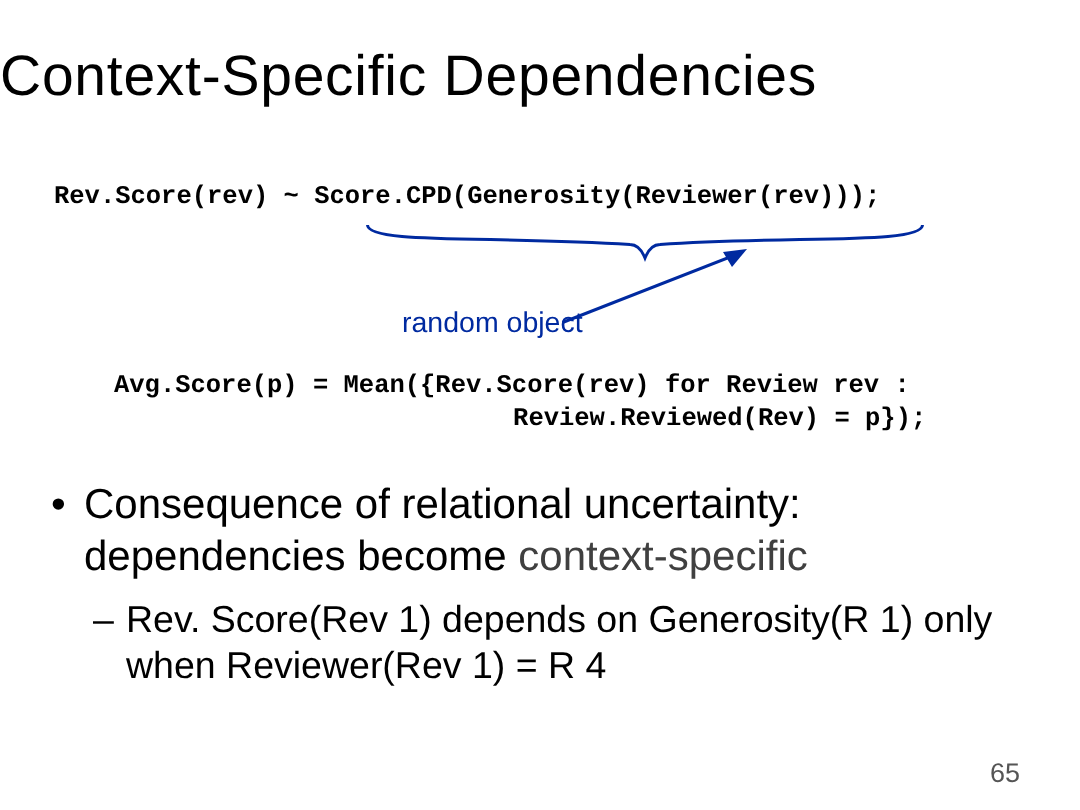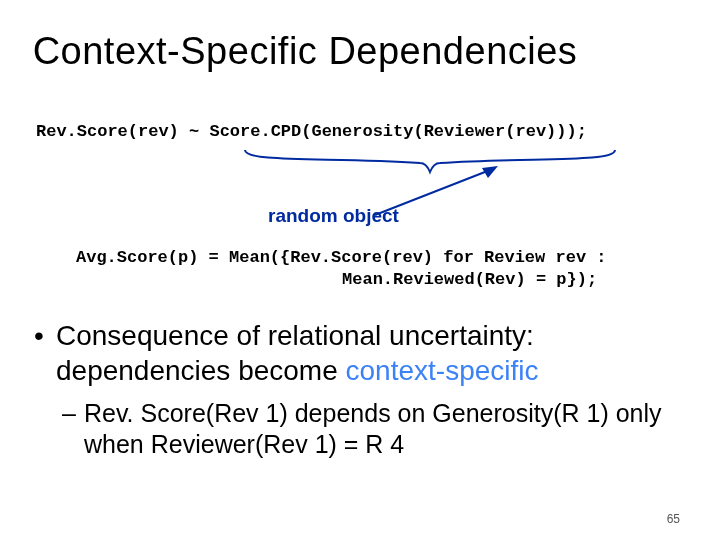--- a/index.html
+++ b/index.html
@@ -1,32 +1,32 @@
 <!DOCTYPE html>
 <html><head>
 <meta charset="utf-8">
 <style>
   * { margin: 0; padding: 0; box-sizing: border-box; }
   html, body { width: 720px; height: 540px; background: #fff; font-family: Arial, Helvetica, sans-serif; color: #000; }
   .slide { position: relative; width: 720px; height: 540px; }
-  .title { position: absolute; top: 30px; left: 0; width: 610px; text-align: center; font-size: 38px; font-weight: 400; letter-spacing: 0.5px; }
+  .title { position: absolute; top: 30px; left: 0; width: 610px; text-align: left; font-size: 38px; font-weight: 400; letter-spacing: 0.5px; }
   .code1 { position: absolute; top: 122px; left: 36px; font-family: "Courier New", monospace; font-size: 17px; font-weight: bold; white-space: pre; }
   .brace-wrap { position: absolute; top: 145px; left: 240px; width: 380px; height: 30px; }
   .brace-wrap svg { width: 100%; height: 100%; }
   .arrow-wrap { position: absolute; top: 160px; left: 370px; width: 140px; height: 60px; }
   .arrow-wrap svg { width: 100%; height: 100%; }
-  .rand { position: absolute; top: 205px; left: 268px; font-size: 19px; color: #002aa0; font-weight: bold; }
+  .rand { position: absolute; top: 205px; left: 268px; font-size: 19px; color: #002aa0; }
   .code2a { position: absolute; top: 248px; left: 36px; font-family: "Courier New", monospace; font-size: 17px; font-weight: bold; white-space: pre; margin-left: 40px; }
   .code2b { position: absolute; top: 270px; left: 36px; font-family: "Courier New", monospace; font-size: 17px; font-weight: bold; white-space: pre; }
   .bullet { position: absolute; top: 318px; left: 56px; width: 620px; font-size: 28px; line-height: 1.25; }
   .bullet .dot { position: absolute; left: -22px; top: 0; font-size: 28px; }
-  .highlight { color: #3b82f6; }
+  .highlight { color: #404040; }
   .sub { position: absolute; top: 398px; left: 84px; width: 600px; font-size: 25px; line-height: 1.25; }
   .sub .dash { position: absolute; left: -22px; top: 0; }
-  .pagenum { position: absolute; bottom: 14px; right: 40px; font-size: 12px; color: #555; }
+  .pagenum { position: absolute; bottom: 14px; right: 40px; font-size: 18px; color: #555; }
 </style>
 </head>
 <body>
 
 <div class="slide">
 
   <div class="title">Context-Specific Dependencies</div>
 
   <div class="code1">Rev.Score(rev) ~ Score.CPD(Generosity(Reviewer(rev)));</div>
 
@@ -39,21 +39,21 @@
   <div class="arrow-wrap">
     <svg viewBox="0 0 140 60" xmlns="http://www.w3.org/2000/svg">
       <line x1="5" y1="55" x2="120" y2="10" stroke="#002aa0" stroke-width="2"></line>
       <polygon points="128,6 112,8 118,18" fill="#002aa0"></polygon>
     </svg>
   </div>
 
   <div class="rand">random object</div>
 
   <div class="code2a">Avg.Score(p) = Mean({Rev.Score(rev) for Review rev :</div>
-  <div class="code2b">                              Mean.Reviewed(Rev) = p});</div>
+  <div class="code2b">                              Review.Reviewed(Rev) = p});</div>
 
   <div class="bullet">
     <span class="dot">•</span>
     <span>Consequence of relational uncertainty: dependencies become </span><span class="highlight">context-specific</span>
   </div>
 
   <div class="sub">
     <span class="dash">–</span>
     <span>Rev. Score(Rev 1) depends on Generosity(R 1) only when Reviewer(Rev 1) = R 4</span>
   </div>

